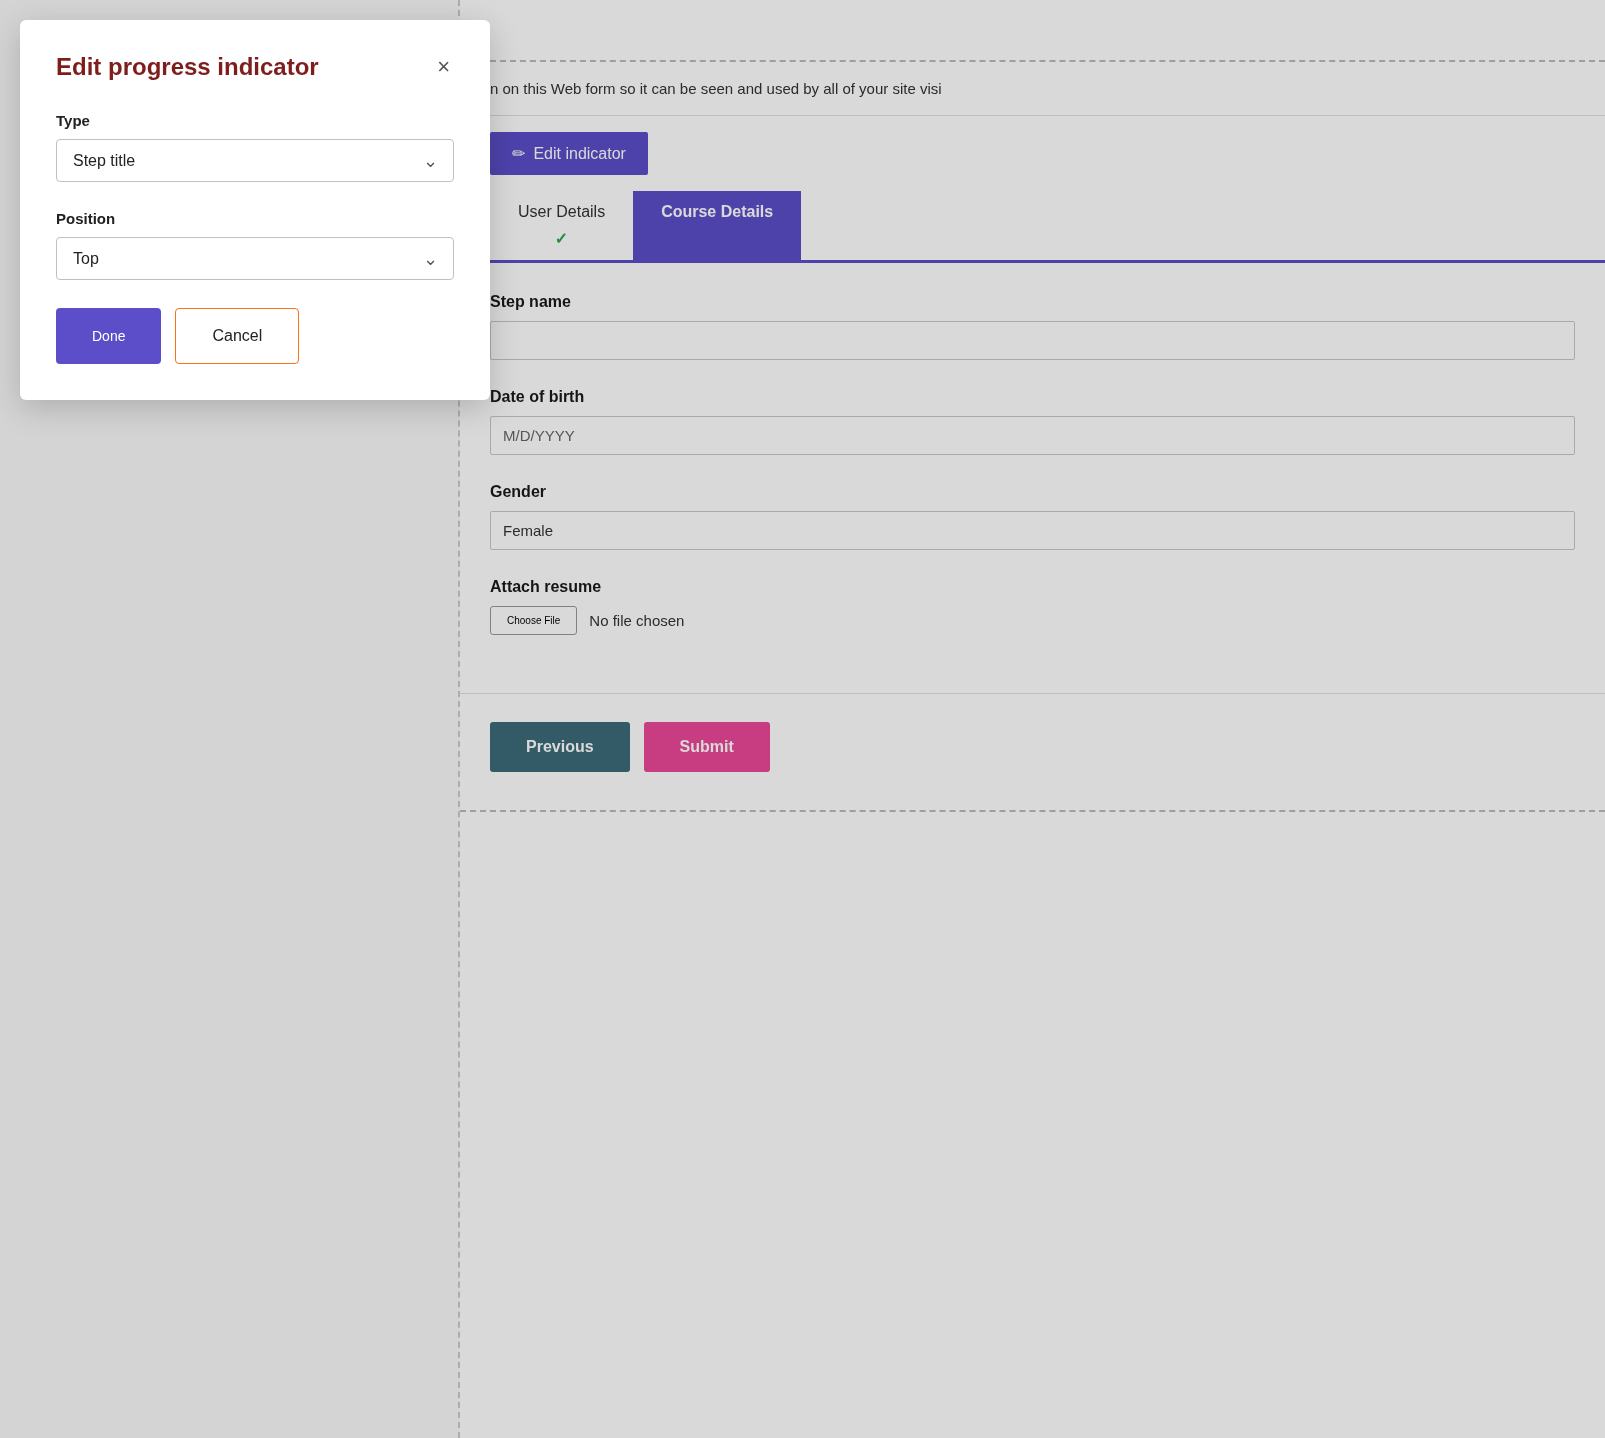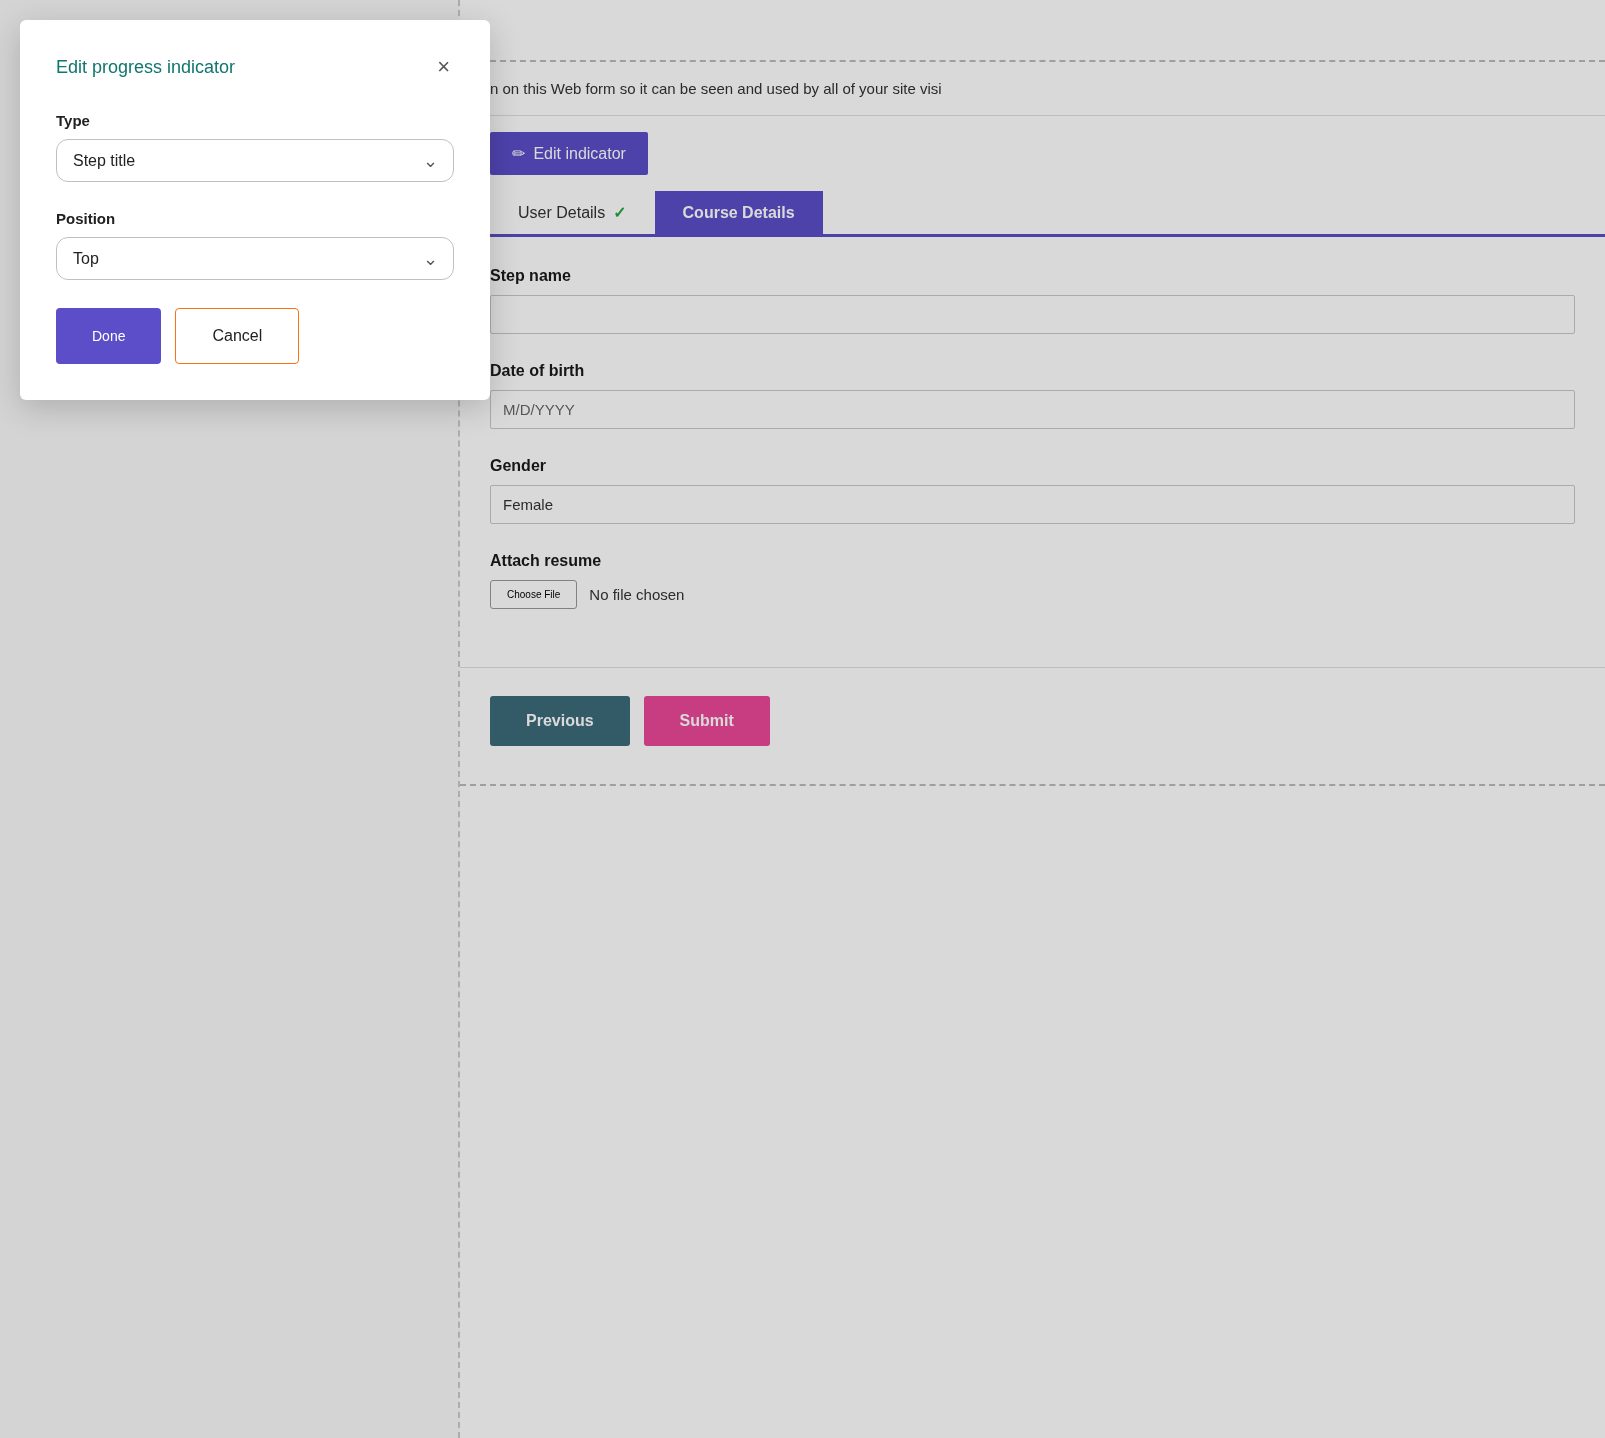--- a/index.html
+++ b/index.html
@@ -85,20 +85,21 @@
     }
 
     .tab {
       padding: 12px 28px;
       font-size: 16px;
       cursor: pointer;
       color: #333;
       display: flex;
       align-items: center;
       gap: 8px;
+      flex-direction: column;
     }
 
     .tab.active {
       background: #5b4ec8;
       color: #fff;
       font-weight: 600;
     }
 
     .tab .check-icon {
       color: #28a745;
@@ -219,23 +220,23 @@
     }
 
     .modal-header {
       display: flex;
       align-items: center;
       justify-content: space-between;
       margin-bottom: 30px;
     }
 
     .modal-title {
-      font-size: 18px;
-      font-weight: 400;
-      color: #0f766e;
+      font-size: 24px;
+      font-weight: 700;
+      color: #7f1d1d;
     }
 
     .modal-close-btn {
       background: none;
       border: none;
       font-size: 22px;
       color: #555;
       cursor: pointer;
       line-height: 1;
       padding: 4px;
@@ -250,21 +251,21 @@
       font-weight: 600;
       color: #222;
       margin-bottom: 10px;
       display: block;
     }
 
     .modal-select {
       width: 100%;
       padding: 12px 16px;
       border: 1px solid #c0c0c0;
-      border-radius: 12px;
+      border-radius: 4px;
       font-size: 16px;
       color: #222;
       background: #fff;
       appearance: none;
       cursor: pointer;
       outline: none;
     }
 
     .select-wrapper {
       position: relative;

